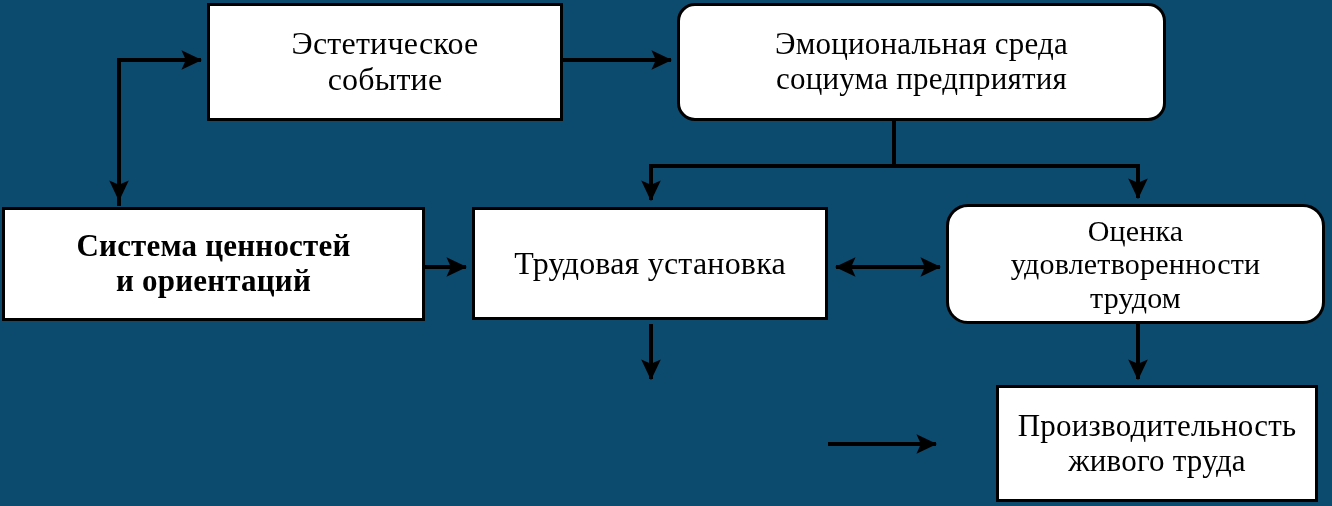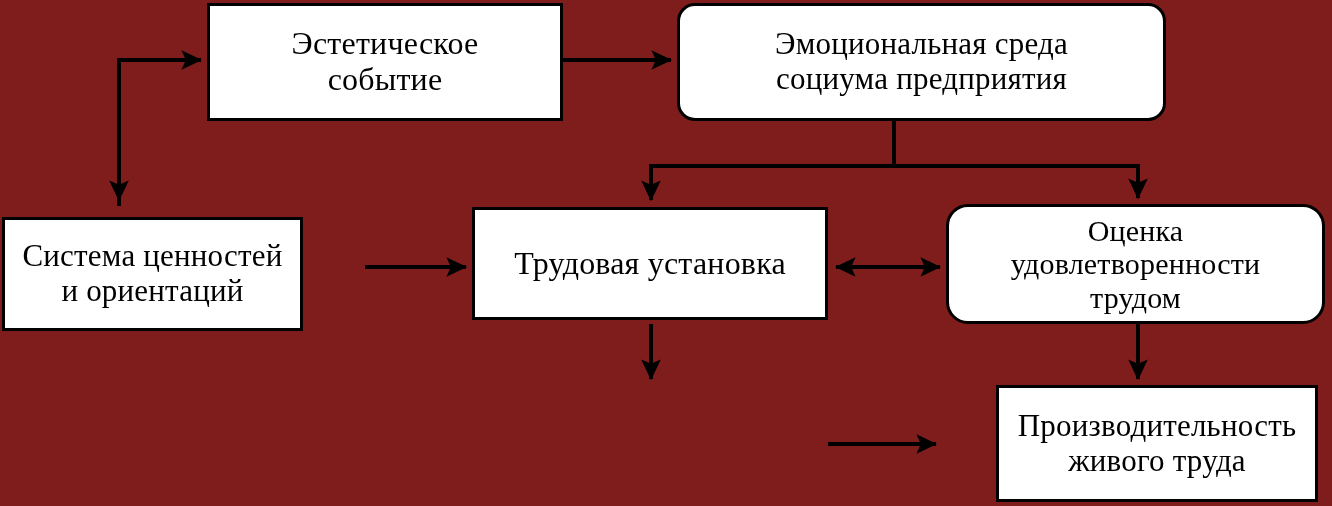--- a/index.html
+++ b/index.html
@@ -10,21 +10,21 @@
   body {
     width: 1332px;
     height: 506px;
     font-family: "Liberation Serif", "DejaVu Serif", serif;
     overflow: hidden;
   }
   #diagram-root {
     position: relative;
     width: 1332px;
     height: 506px;
-    background: #7f1d1d;
+    background: #0c4a6e;
   }
   #diagram-svg {
     position: absolute;
     left: 0;
     top: 0;
     width: 1332px;
     height: 506px;
   }
   .node-box {
     position: absolute;
@@ -101,21 +101,21 @@
   <div class="node-box fs-32" style="left:207px; top:3px; width:356px; height:118px;">
     <span class="node-label">Эстетическое
 событие</span>
   </div>
 
   <div class="node-box fs-31" style="left:677px; top:3px; width:489px; height:118px;border-radius:18px;">
     <span class="node-label">Эмоциональная среда
 социума предприятия</span>
   </div>
 
-  <div class="node-box fs-31" style="left:2px; top:217px; width:301px; height:114px;">
+  <div class="node-box fs-31" style="left:2px; top:207px; width:423px; height:114px;font-weight:bold;">
     <span class="node-label">Система ценностей
 и ориентаций</span>
   </div>
 
   <div class="node-box fs-32" style="left:472px; top:207px; width:356px; height:113px;">
     <span class="node-label">Трудовая установка</span>
   </div>
 
   <div class="node-box fs-30" style="left:946px; top:204px; width:379px; height:120px;border-radius:22px;">
     <span class="node-label">Оценка

